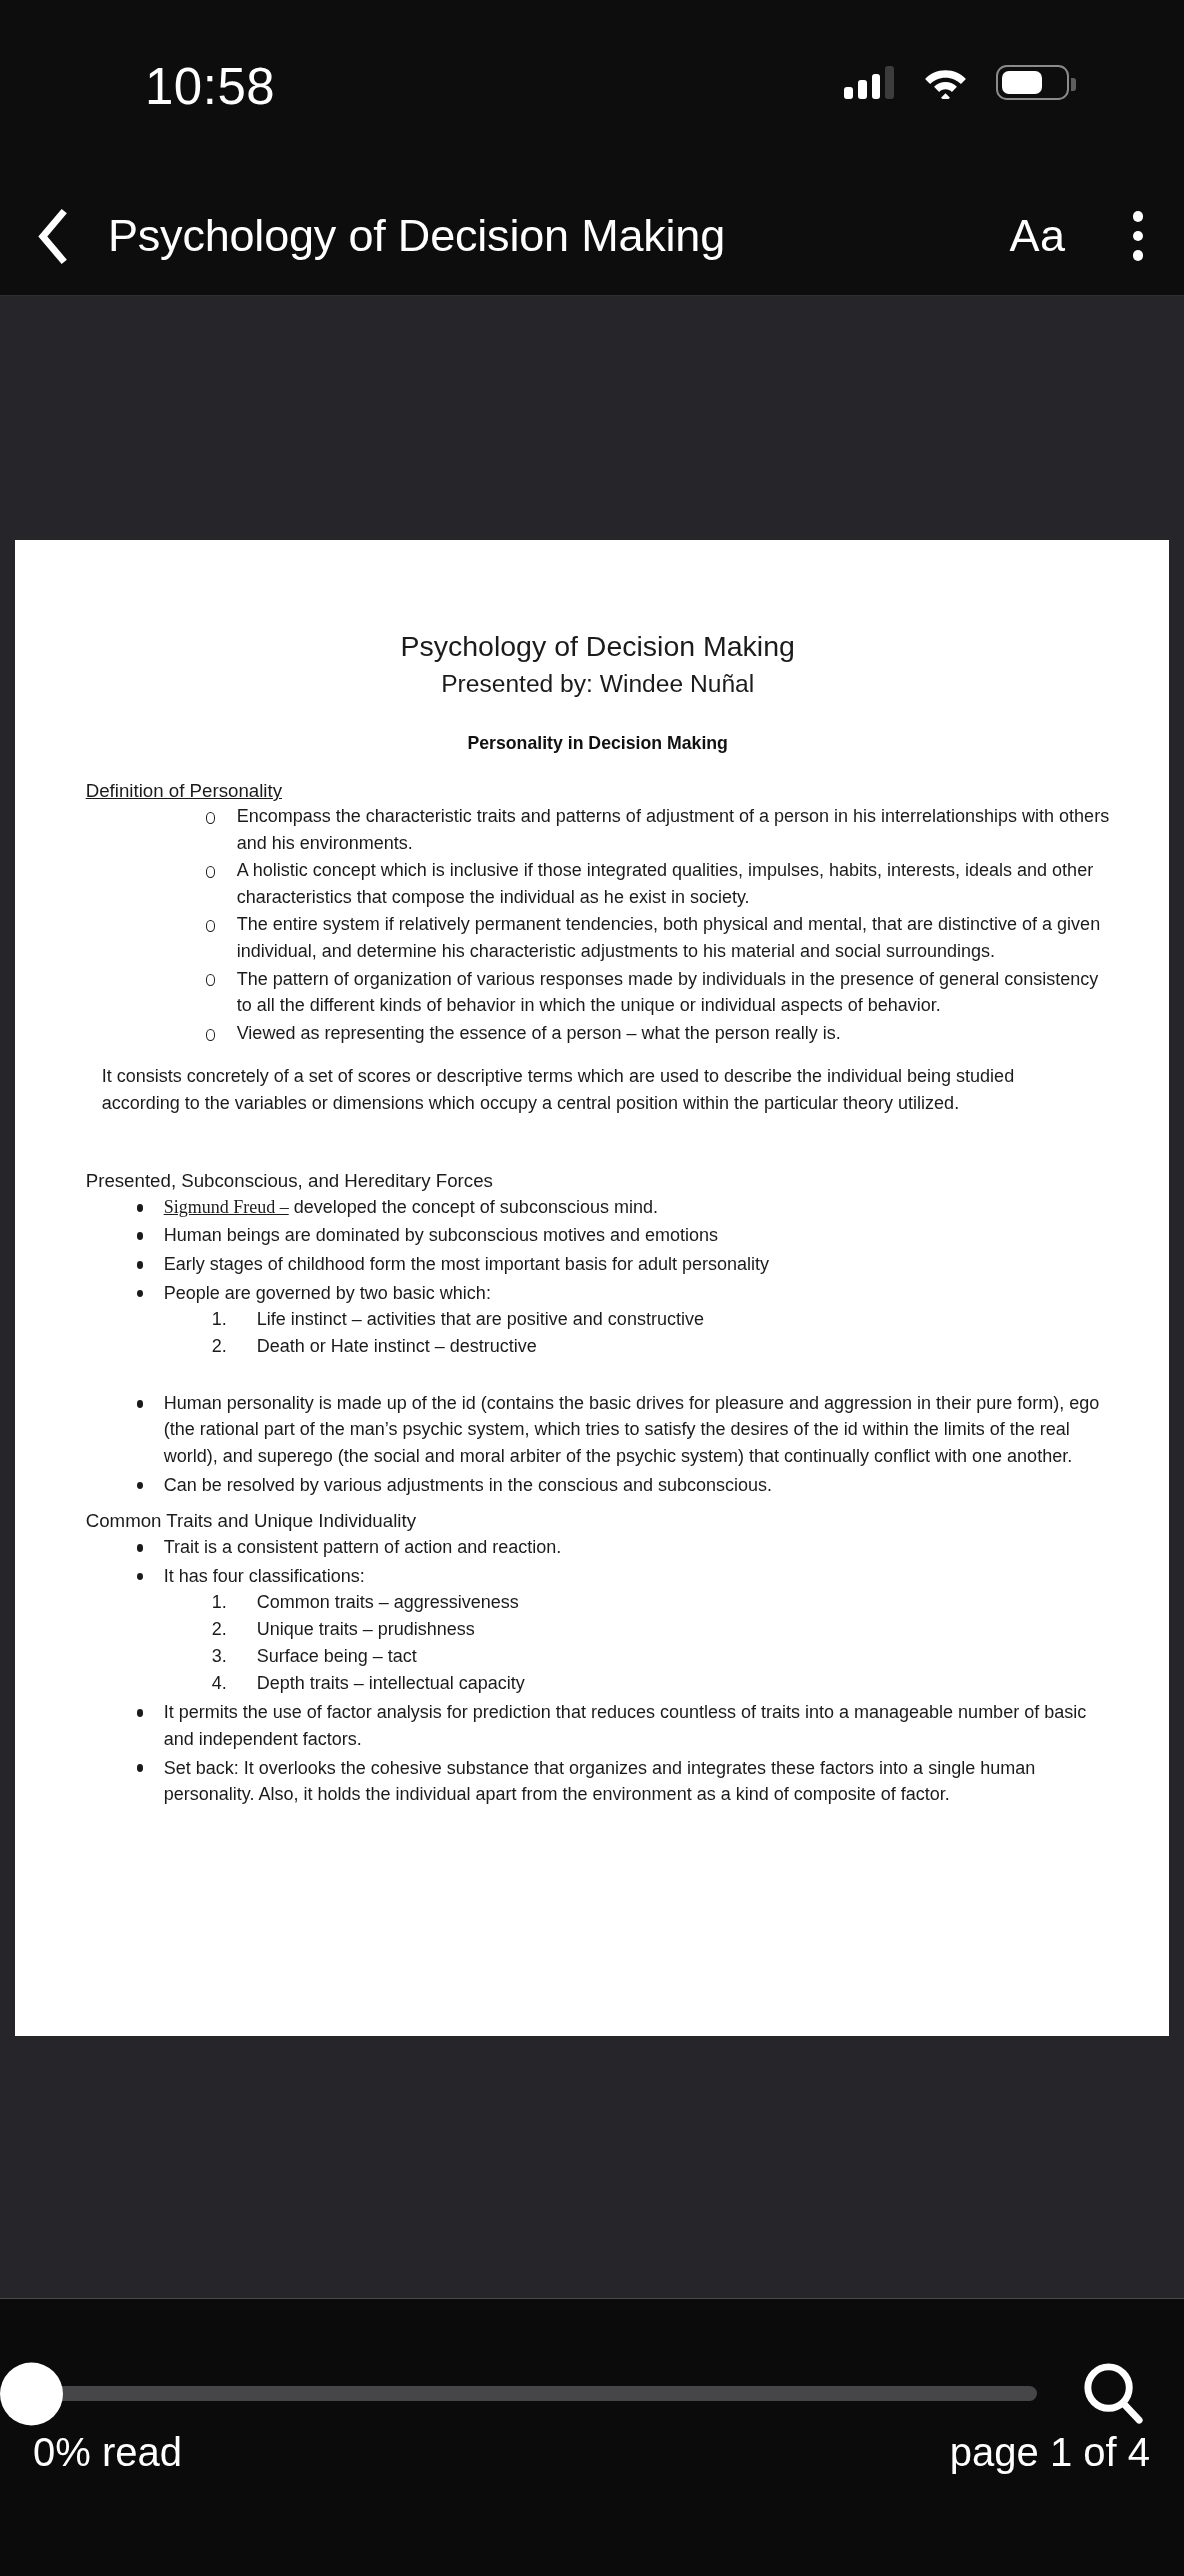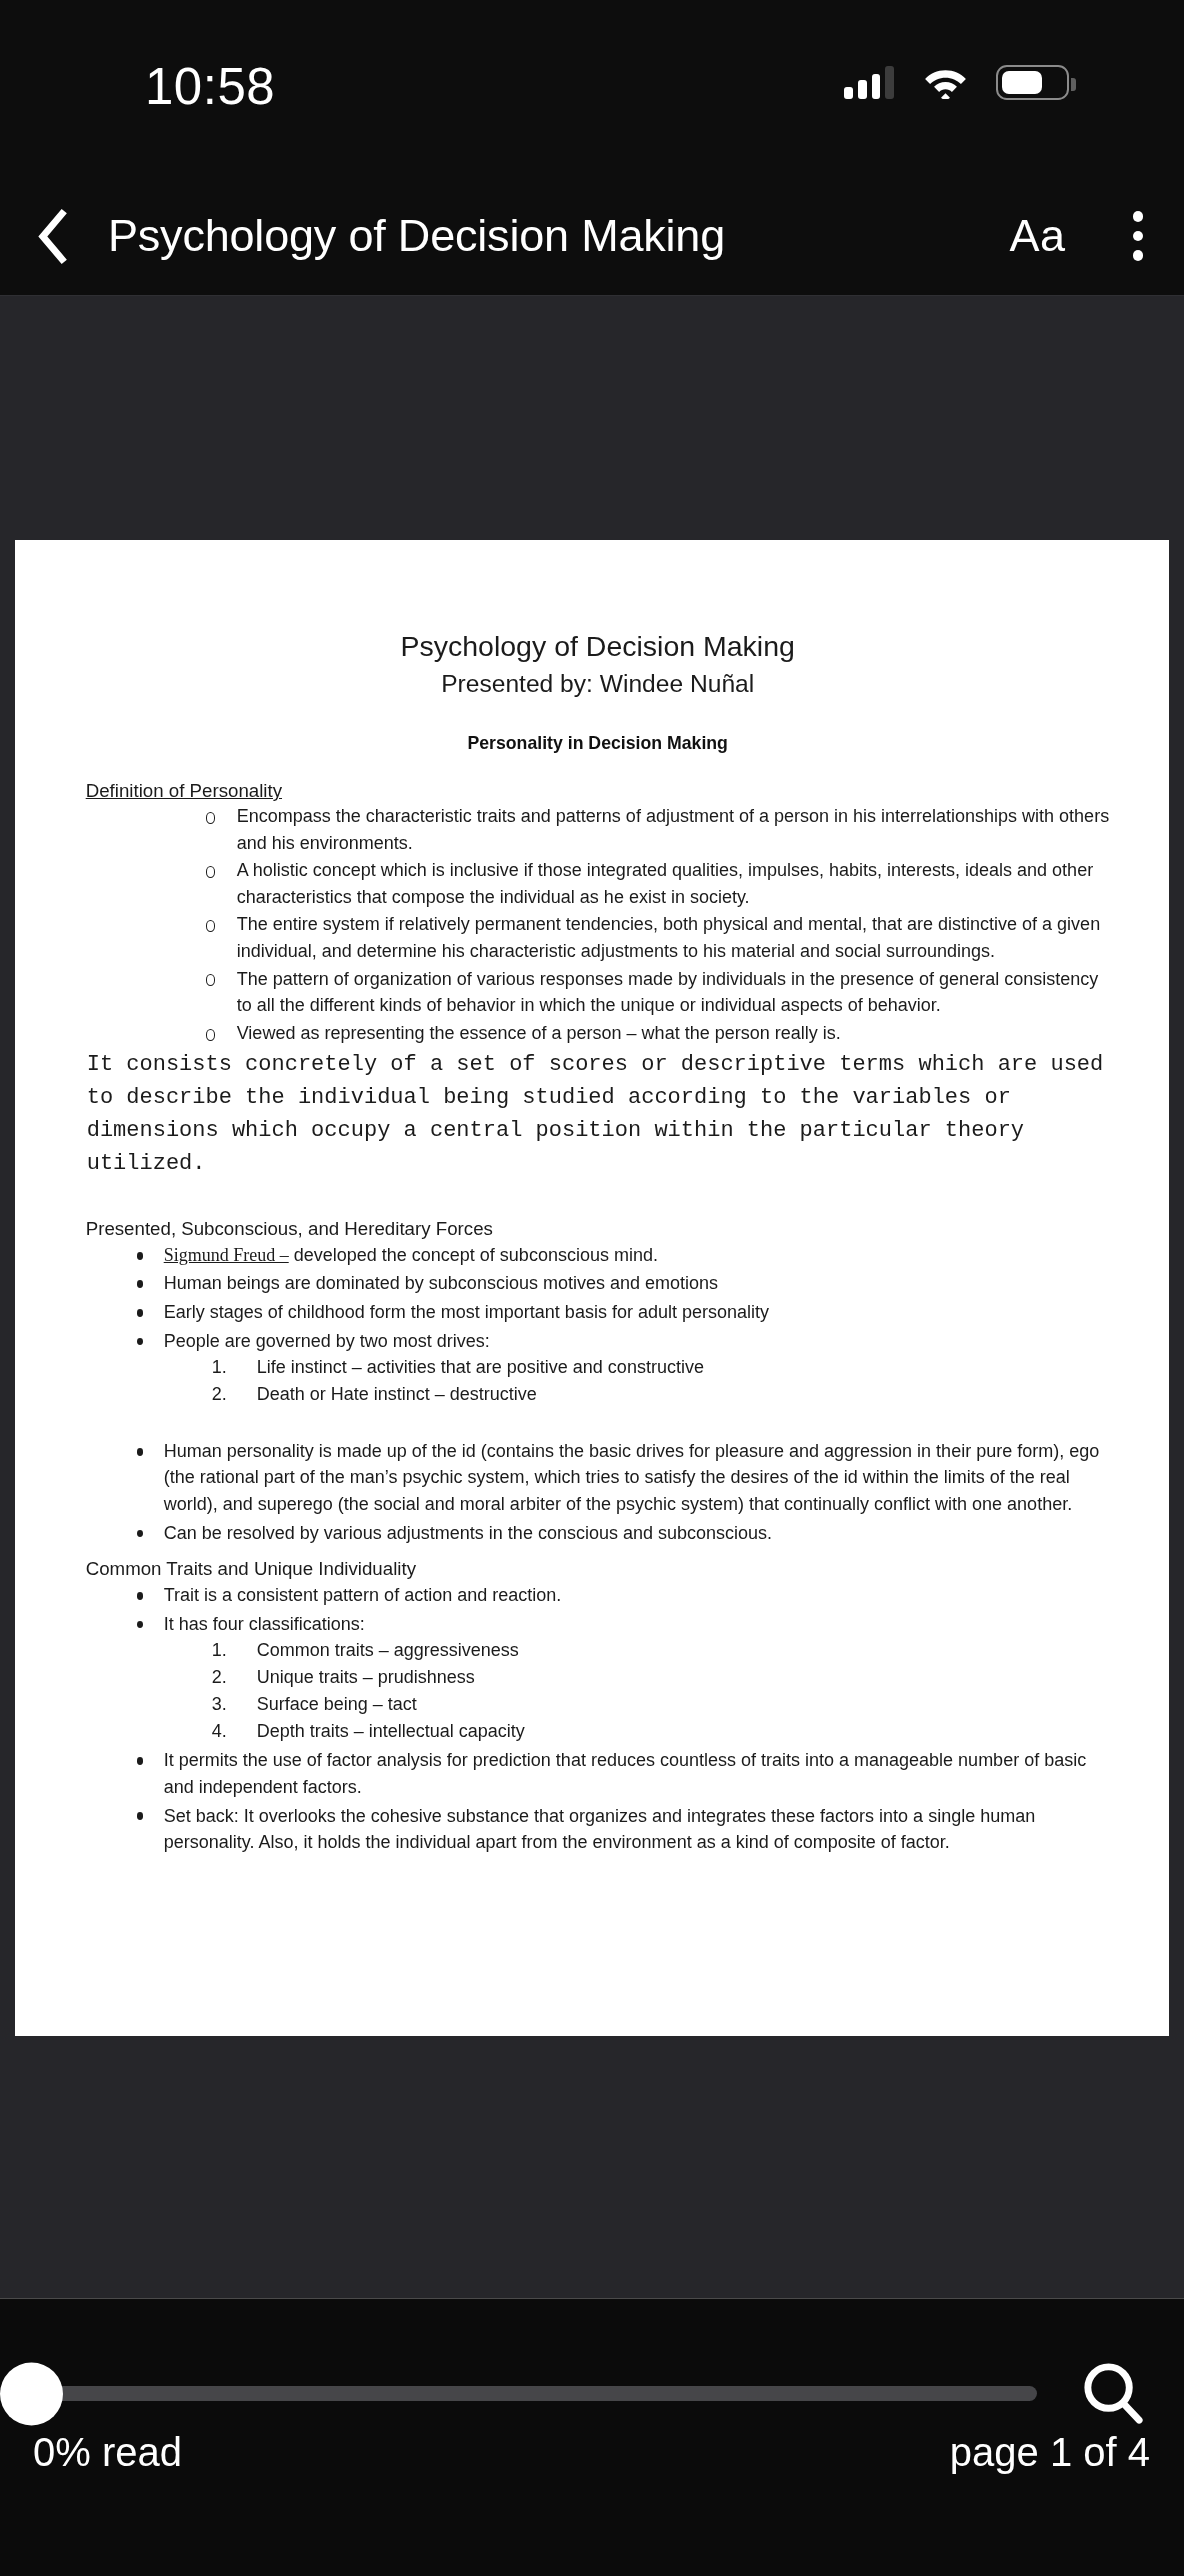--- a/index.html
+++ b/index.html
@@ -259,25 +259,24 @@
   }
   .num-list > li > .num {
     position: absolute;
     left: 0;
     top: 0;
     width: 33px;
     text-align: left;
   }
 
   .body-para {
-    font-size: 22px;
+    font-size: 18px;
     line-height: 1.5;
-    margin: 1px;
-    color: #1b1b1b;
-    font-family: Liberation Mono, monospace;
+    margin: 16px;
+    color: #1b1b1b;
   }
   .u-inline { text-decoration: underline; font-family: Liberation Serif, serif; }
 
   
   .bottom-bar {
     position: relative;
     flex: 0 0 277px;
     height: 277px;
     background: #0b0b0b;
     border-top: 1px solid #4a4a4a;
@@ -394,21 +393,21 @@
           <li>Viewed as representing the essence of a person – what the person really is.</li>
         </ul>
         <p class="body-para">It consists concretely of a set of scores or descriptive terms which are used to describe the individual being studied according to the variables or dimensions which occupy a central position within the particular theory utilized.</p>
 
         <div style="height:25.5px"></div>
         <div class="h-left">Presented, Subconscious, and Hereditary Forces</div>
         <ul class="dot-list">
           <li><span class="u-inline">Sigmund Freud –</span><span> developed the concept of subconscious mind.</span></li>
           <li>Human beings are dominated by subconscious motives and emotions</li>
           <li>Early stages of childhood form the most important basis for adult personality</li>
-          <li>People are governed by two most drives:</li>
+          <li>People are governed by two basic which:</li>
         </ul>
         <ol class="num-list">
           <li><span class="num">1.</span><span>Life instinct – activities that are positive and constructive</span></li>
           <li><span class="num">2.</span><span>Death or Hate instinct – destructive</span></li>
         </ol>
         <ul class="dot-list">
           <li class="spaced">Human personality is made up of the id (contains the basic drives for pleasure and aggression in their pure form), ego (the rational part of the man’s psychic system, which tries to satisfy the desires of the id within the limits of the real world), and superego (the social and moral arbiter of the psychic system) that continually conflict with one another.</li>
           <li>Can be resolved by various adjustments in the conscious and subconscious.</li>
         </ul>
 

